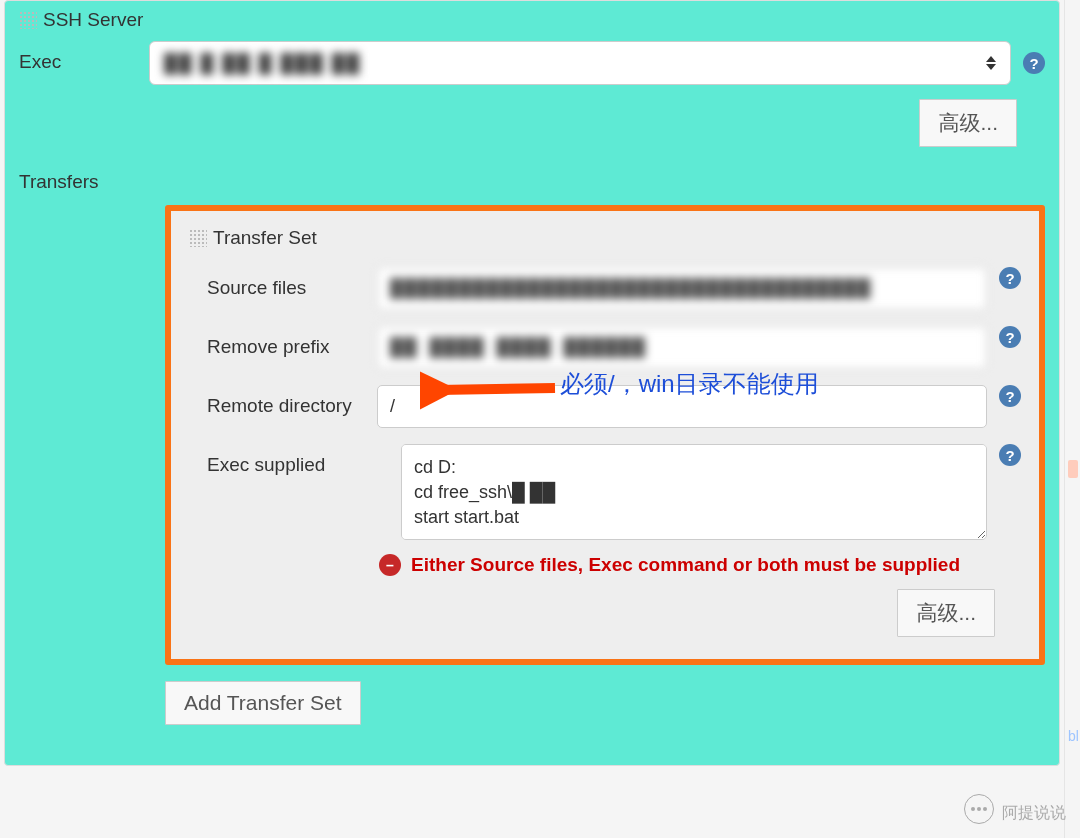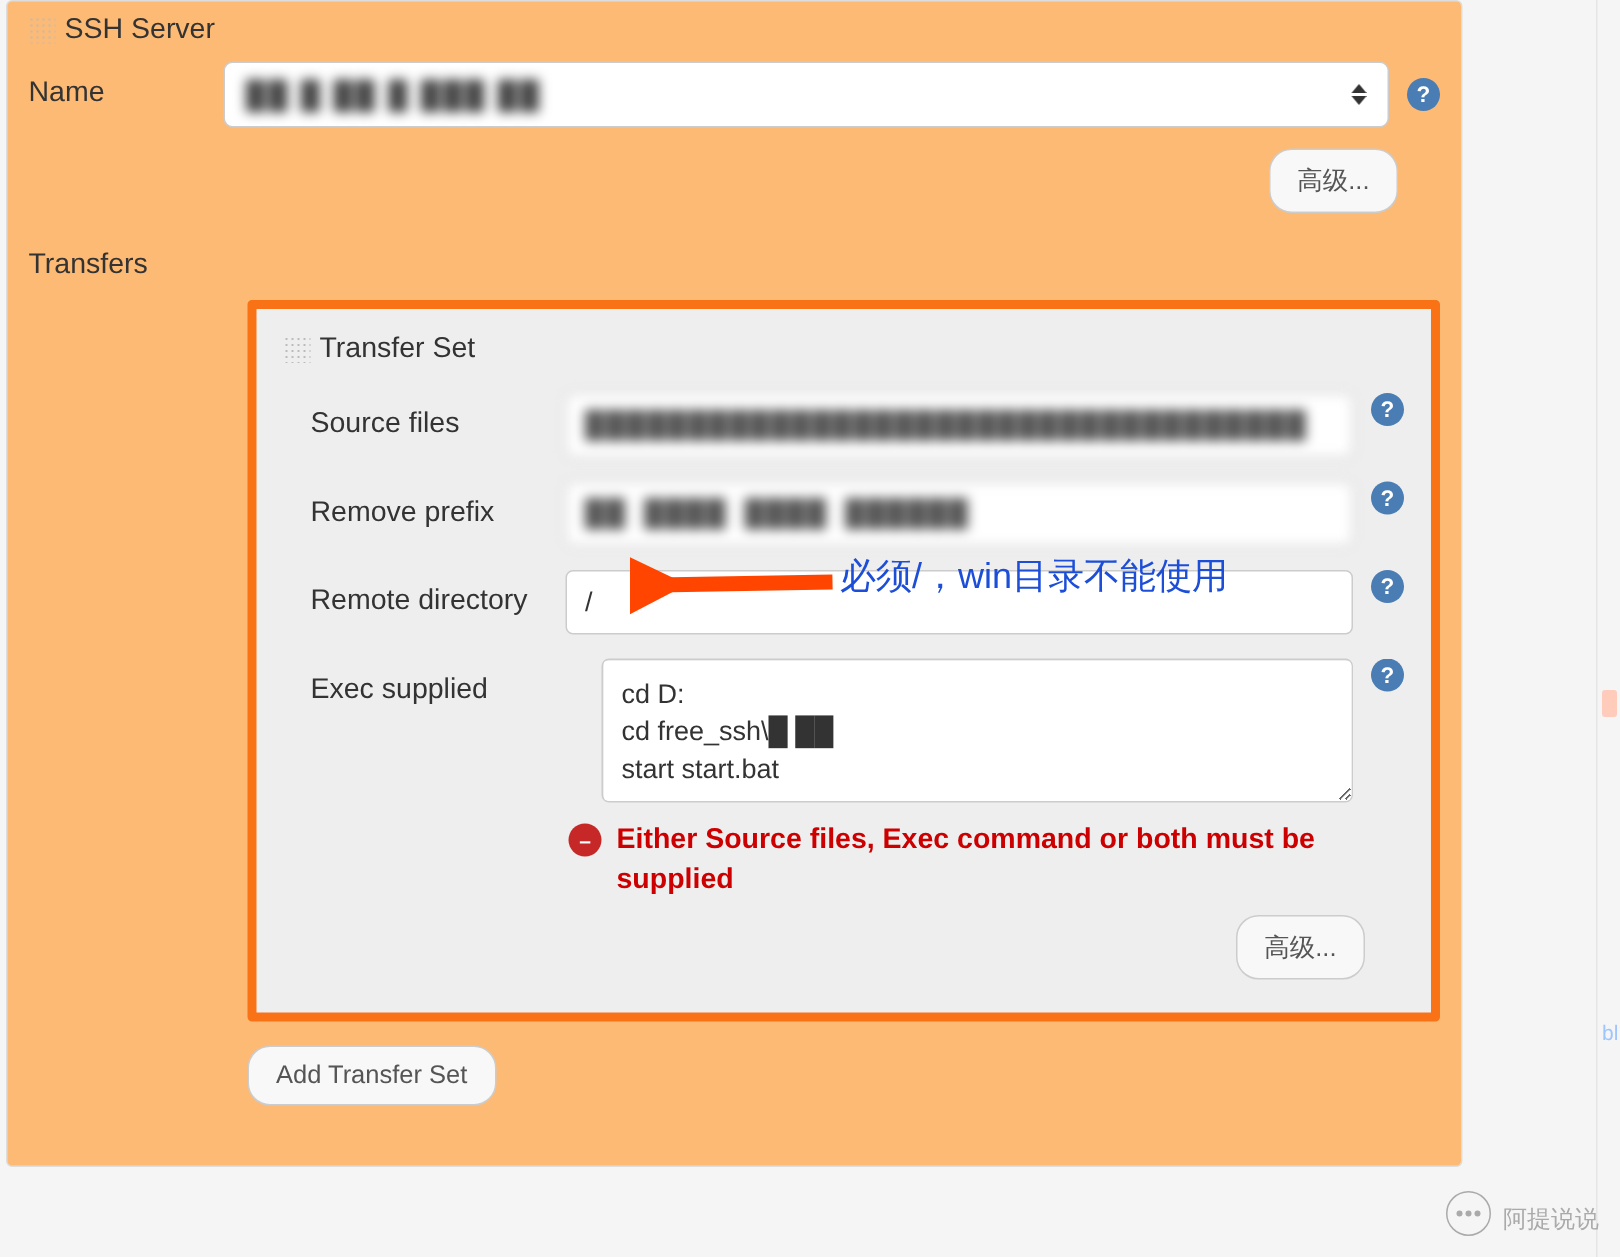--- a/index.html
+++ b/index.html
@@ -7,24 +7,24 @@
       font-family: "Helvetica Neue", Helvetica, Arial, sans-serif;
       font-size: 18px;
       color: #333;
       background: #f5f5f5;
       width: 1080px;
       height: 838px;
       position: relative;
       overflow: hidden;
     }
     .panel {
-      background: #fdba74;
+      background: #5eead4;
       border: 1px solid #ddd;
       border-radius: 4px;
-      width: 971px;
+      width: 1056px;
       margin: 0 4px;
       padding-bottom: 40px;
     }
     .grip {
       display: inline-block;
       width: 18px;
       height: 18px;
       background-image: radial-gradient(#bbb 1px, transparent 1px);
       background-size: 4px 4px;
       vertical-align: middle;
@@ -91,23 +91,23 @@
       justify-content: center;
       font-size: 15px;
       font-weight: bold;
       margin-left: 12px;
       cursor: pointer;
       flex-shrink: 0;
     }
     .btn {
       background: #f8f8f8;
       border: 1px solid #ccc;
-      border-radius: 15px;
+      border-radius: 1px;
       padding: 9px 18px;
-      font-size: 17px;
+      font-size: 21px;
       color: #555;
       cursor: pointer;
     }
     .right-align {
       display: flex;
       justify-content: flex-end;
       padding: 8px 42px 8px 14px;
     }
     .inner-panel {
       background: #eee;
@@ -215,35 +215,35 @@
     .wm-circle {
       width: 30px; height: 30px; border-radius: 50%;
       border: 1.5px solid #aaa;
       display: flex; align-items: center; justify-content: center;
       margin-right: 8px;
     }
     .wm-dots { display:flex; gap:2px; }
     .wm-dot { width:4px;height:4px;border-radius:50%;background:#aaa; }
     .side-strip { position:absolute; right:0; top:0; width:16px; height:838px; background:#f5f5f5; border-left:1px solid #e5e5e5;}
     .tiny-orange { position:absolute; right:2px; width:10px; height:18px; background:#ffccbc; border-radius:2px;}
-    .tiny-blue { position:absolute; right:2px; width:10px; height:10px; color:#9ec5ff; font-size:14px;}
+    .tiny-blue { position:absolute; right:2px; width:10px; height:10px; color:#9ec5ff; font-size:14px;margin-top:48px;}
     .obscured-select { filter: blur(4px); color:#444; font-weight:600; letter-spacing:2px; }
   </style>
 </head>
 <body>
 
 <div class="panel">
 
   <div class="section-header">
     <span class="grip"></span>
     <span>SSH Server</span>
   </div>
 
   <div class="row">
-    <div class="row-label">Name</div>
+    <div class="row-label">Exec</div>
     <div class="row-field">
       <div class="select-box">
         <span class="obscured-select">██ █ ██ █ ███ ██</span>
         <span class="select-caret">
           <span class="caret-up"></span>
             <span class="caret-down"></span>
         </span>
       </div>
       <div class="help-icon">?</div>
     </div>

